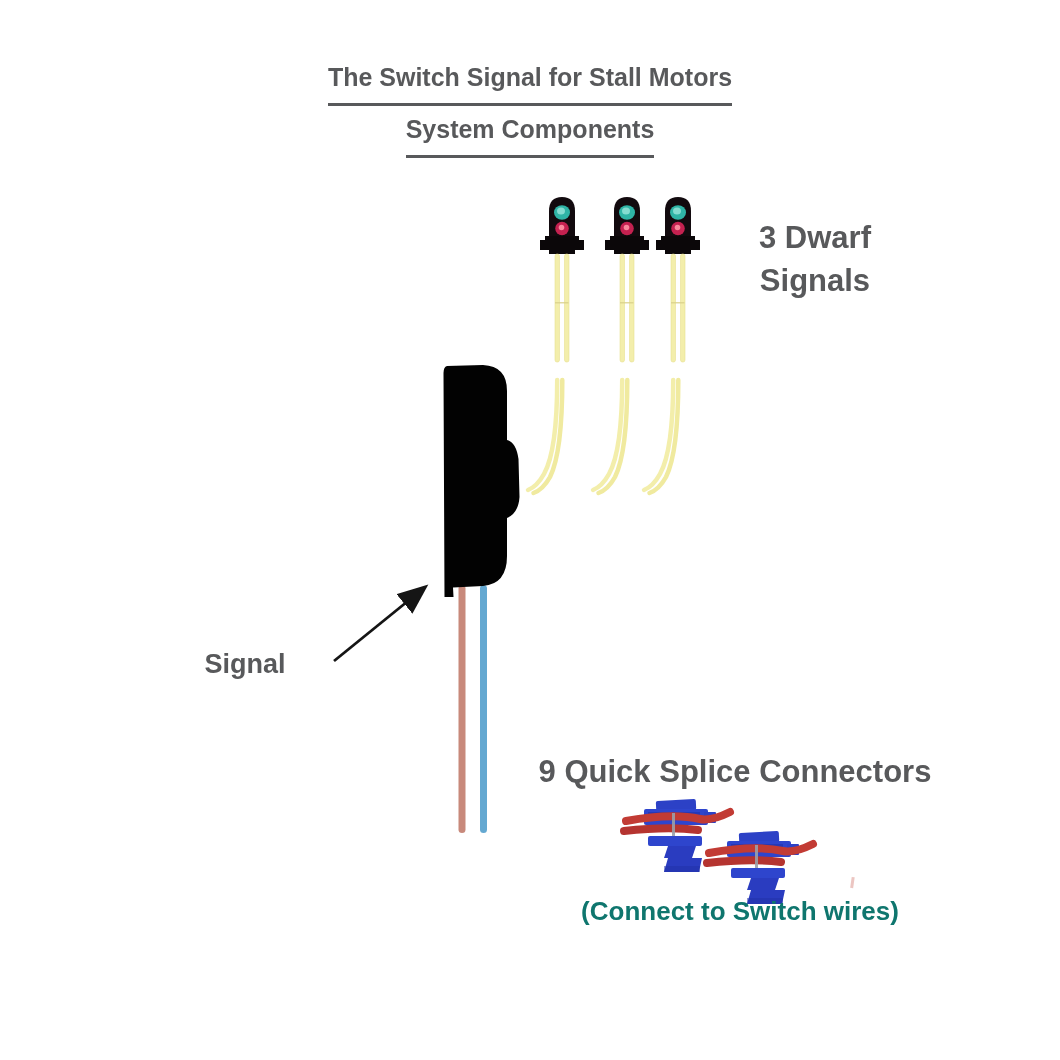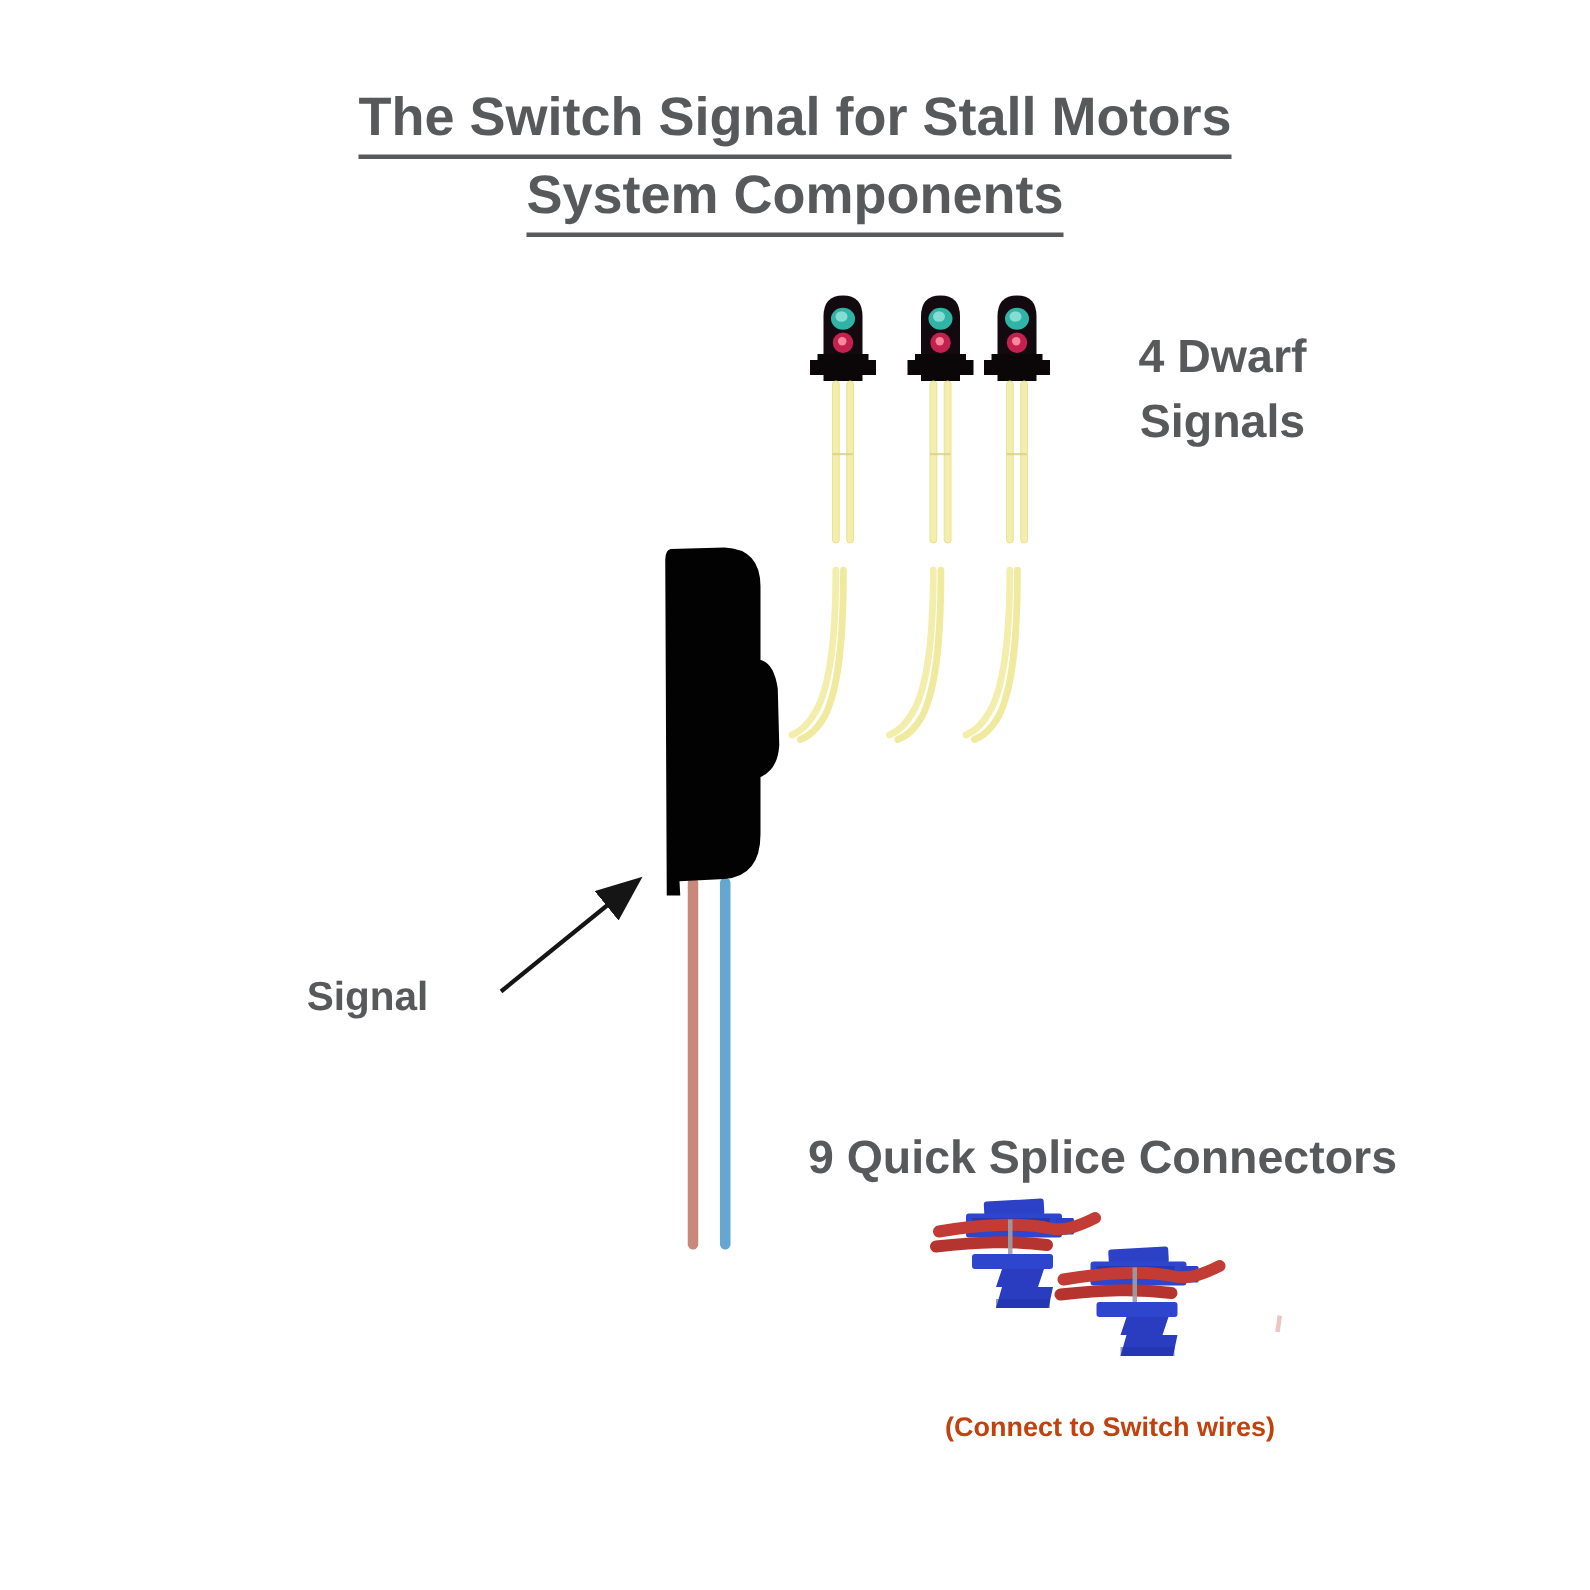--- a/index.html
+++ b/index.html
@@ -7,38 +7,38 @@
     position:relative;
     width:1060px;height:1060px;
     background:#ffffff;
     font-family:"Liberation Sans", sans-serif;
     overflow:hidden;
   }
   .title{
     position:absolute;left:0;top:54px;width:1060px;
     text-align:center;
     color:#58595b;
-    font-size:36px;font-weight:700;
+    font-size:25px;font-weight:700;
     line-height:47px;
   }
   .title .u{
     display:inline-block;
     border-bottom:3px solid #58595b;
     padding-bottom:2px;
   }
   .label{
     position:absolute;
     color:#58595b;
     font-weight:700;
     text-align:center;
   }
   .label-dwarf{left:735px;top:216px;width:160px;font-size:31px;line-height:43px;}
   .label-controller{left:115px;top:643px;width:260px;font-size:27px;line-height:42px;}
   .label-splice{left:525px;top:755px;width:420px;font-size:31px;line-height:34px;}
-  .label-note{left:555px;top:896px;width:370px;font-size:18px;line-height:30px;color:#c2410c;margin-top:40px;}
+  .label-note{left:555px;top:896px;width:370px;font-size:26px;line-height:30px;color:#0f766e;}
   svg{position:absolute;left:0;top:0;}
 </style>
 </head>
 <body>
 
 <div class="canvas">
 
   <div class="title">
     <div><span class="u">The Switch Signal for Stall Motors</span></div>
     <div><span class="u">System Components</span></div>
@@ -112,21 +112,21 @@
     <path d="M447 366 L483 365 Q507 366 507 391 L507 440 Q516 442 518.5 459 L519.5 497 Q518.5 513 507 518 L507 556 Q507 584 483 586 L453 587.5 L453.5 597 L444.5 597 L443.5 373 Q443.5 367 447 366 Z" fill="#020202"></path>
 
     <line x1="334" y1="661" x2="424" y2="588" stroke="#151515" stroke-width="2.8" marker-end="url(#ah)"></line>
 
     <use href="#splice-shape" transform="translate(634,800)"></use>
     <use href="#splice-shape" transform="translate(717,832)"></use>
     <rect x="851" y="877" width="3" height="11" fill="#e0a09a" opacity="0.6" transform="rotate(8 852 882)"></rect>
   </svg>
 
   <div class="label label-dwarf">
-    <div>4 Dwarf</div>
+    <div>3 Dwarf</div>
     <div>Signals</div>
   </div>
 
   <div class="label label-controller">
     <div>Signal</div>
   </div>
 
   <div class="label label-splice">9 Quick Splice Connectors</div>
 
   <div class="label label-note">(Connect to Switch wires)</div>

